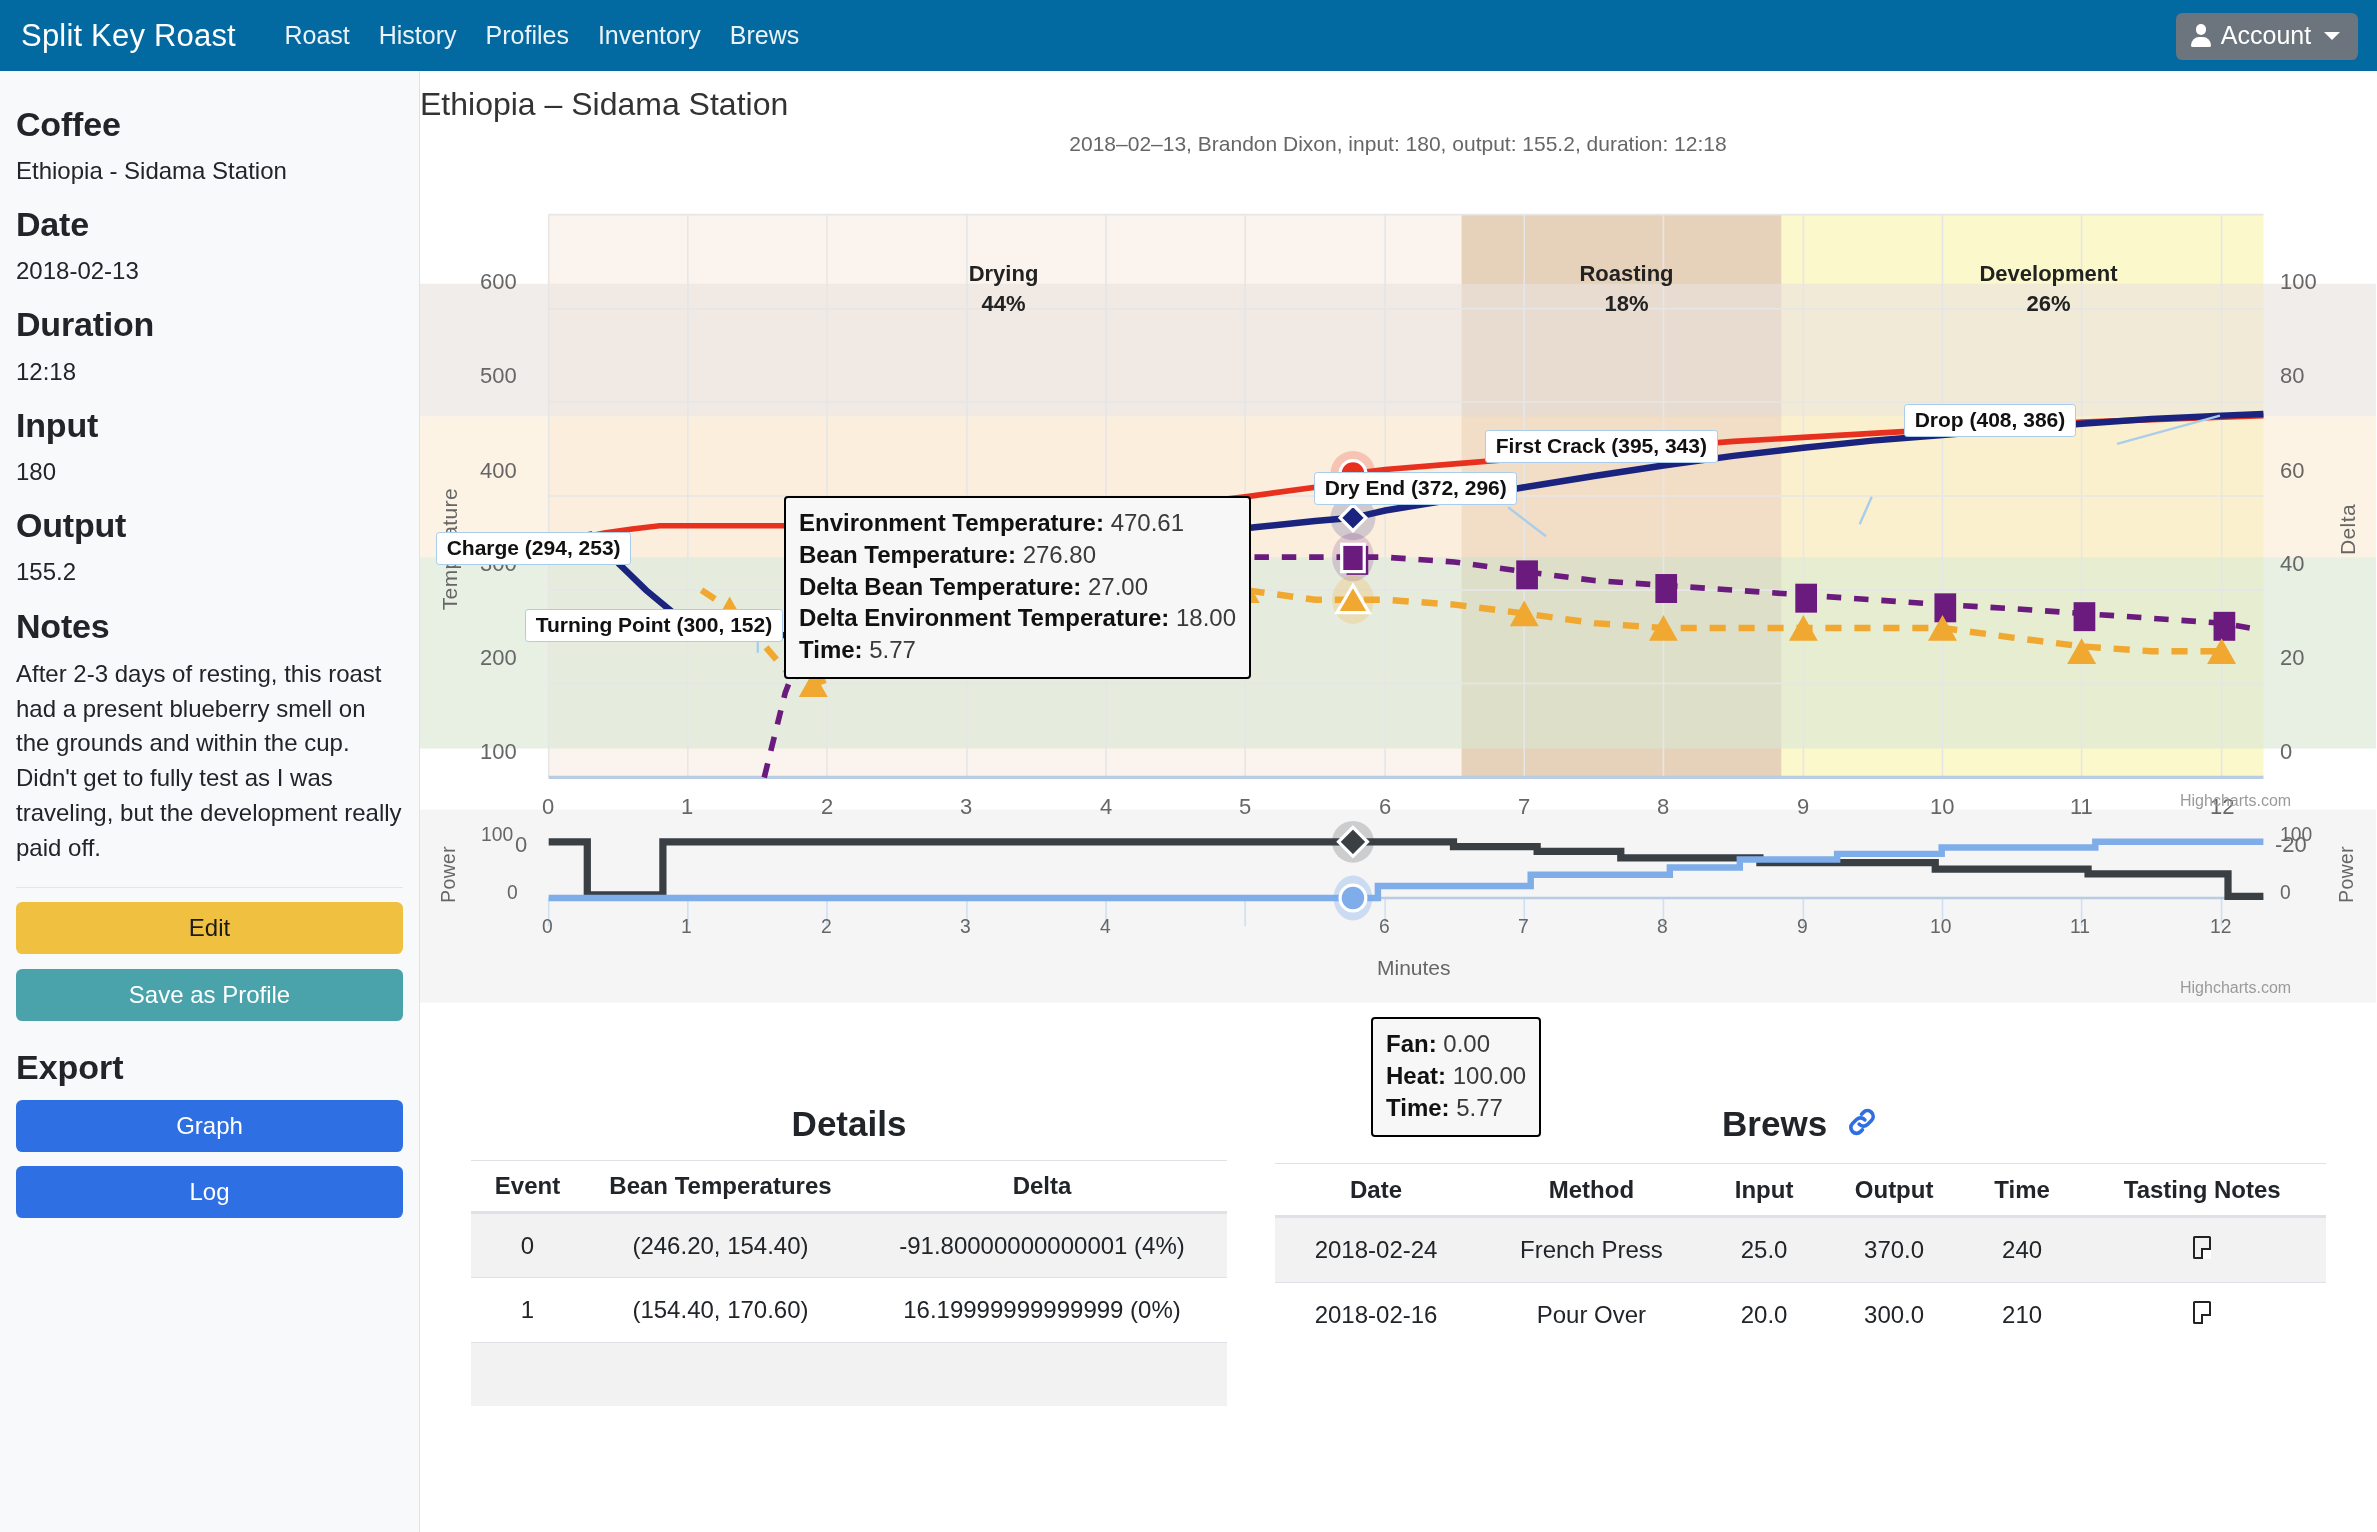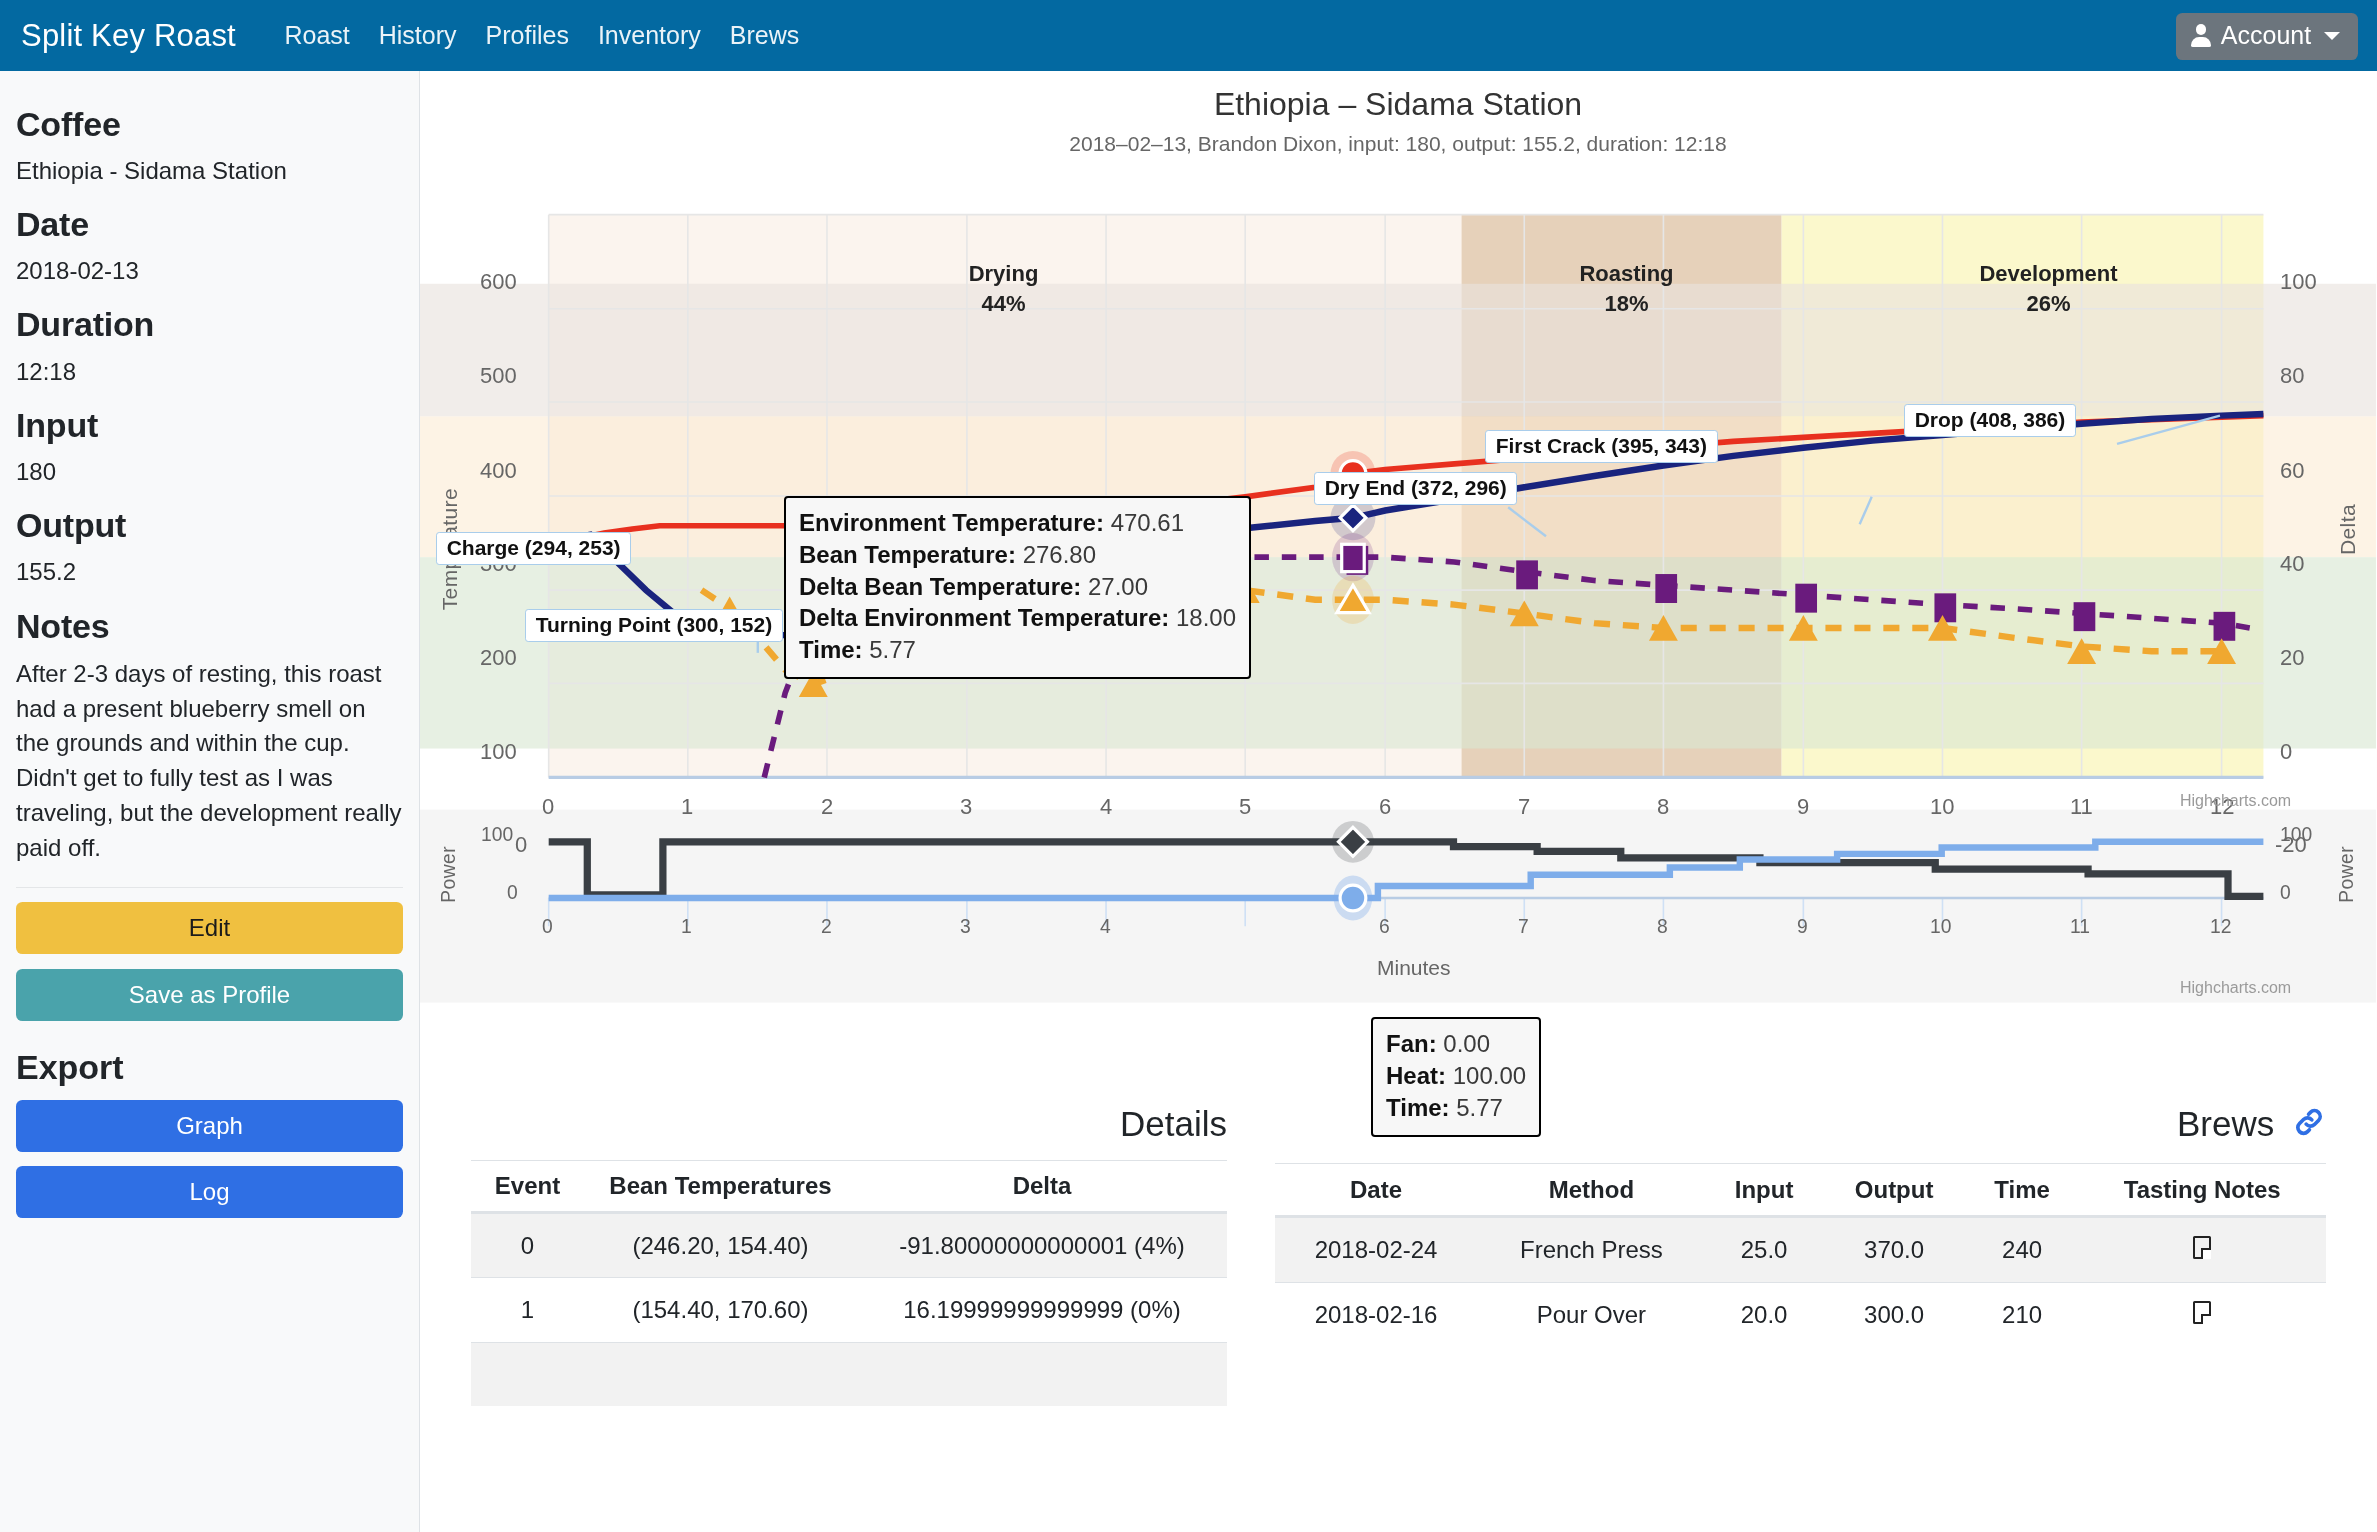--- a/index.html
+++ b/index.html
@@ -86,21 +86,21 @@
   .btn-profile { background: #4aa3ab; color: #ffffff; }
   .btn-export { background: #2f6fe4; color: #ffffff; }
   .sb-h-export { font-size: 34px; font-weight:bold; margin: 27px 0 13px 0; }
 
   
   .main { flex: 1 1 auto; position: relative; overflow: hidden; }
 
   
   .chart-wrap { position: relative; width: 1956px; height: 997px; }
   .chart-title {
-    text-align: center; font-size: 32px; color: #333; margin-top: 14.5px;
+    font-size: 32px; color: #333; margin-top: 14.5px;
     font-family: "Liberation Sans", sans-serif; font-weight: normal;
   }
   .chart-sub { text-align: center; font-size: 21px; color: #666; margin-top: 9.7px; }
 
   .plot { position: absolute; left: 0; top: 0; width: 1956px; height: 997px; }
   .hc-credit { position:absolute; font-size:16px; color:#9a9a9a; }
 
   .axis-label-y {
     position: absolute; font-size: 21px; color: #666;
     writing-mode: vertical-rl; transform: rotate(180deg);
@@ -137,21 +137,21 @@
   }
   .tooltip-box b { color: #111; }
 
   .phase-label { position: absolute; text-align: center; font-size: 22px; font-weight: bold; color: #222; white-space: nowrap; z-index:4;}
   .phase-label span.pct { display:block; font-weight:bold; font-size:22px; margin-top:4.8px;}
 
   
   .bottom { display: flex; padding: 0 27px; }
   .col-details { width: 804px; padding: 0 24px; }
   .col-brews  { flex: 1 1 auto; padding: 0 24px; }
-  .sec-title { text-align:right; font-size: 35px; margin: 21px 0 16px 0; font-weight: normal;}
+  .sec-title { text-align:center; font-size: 35px; margin: 21px 0 16px 0; font-weight: bold;}
   .link-ico { display:inline-block; vertical-align: middle; margin-left: 8px; }
   table { width: 100%; border-collapse: collapse; }
   th {
     font-size: 24px; font-weight: bold; padding: 11.3px 14.5px;
     border-top: 1.6px solid #dee2e6; border-bottom: 3.2px solid #dee2e6;
     text-align: center; color:#212529;
   }
   td {
     font-size: 24px; padding: 17.7px 14.5px; text-align:center;
     border-top: 1.6px solid #dee2e6; color:#212529;

